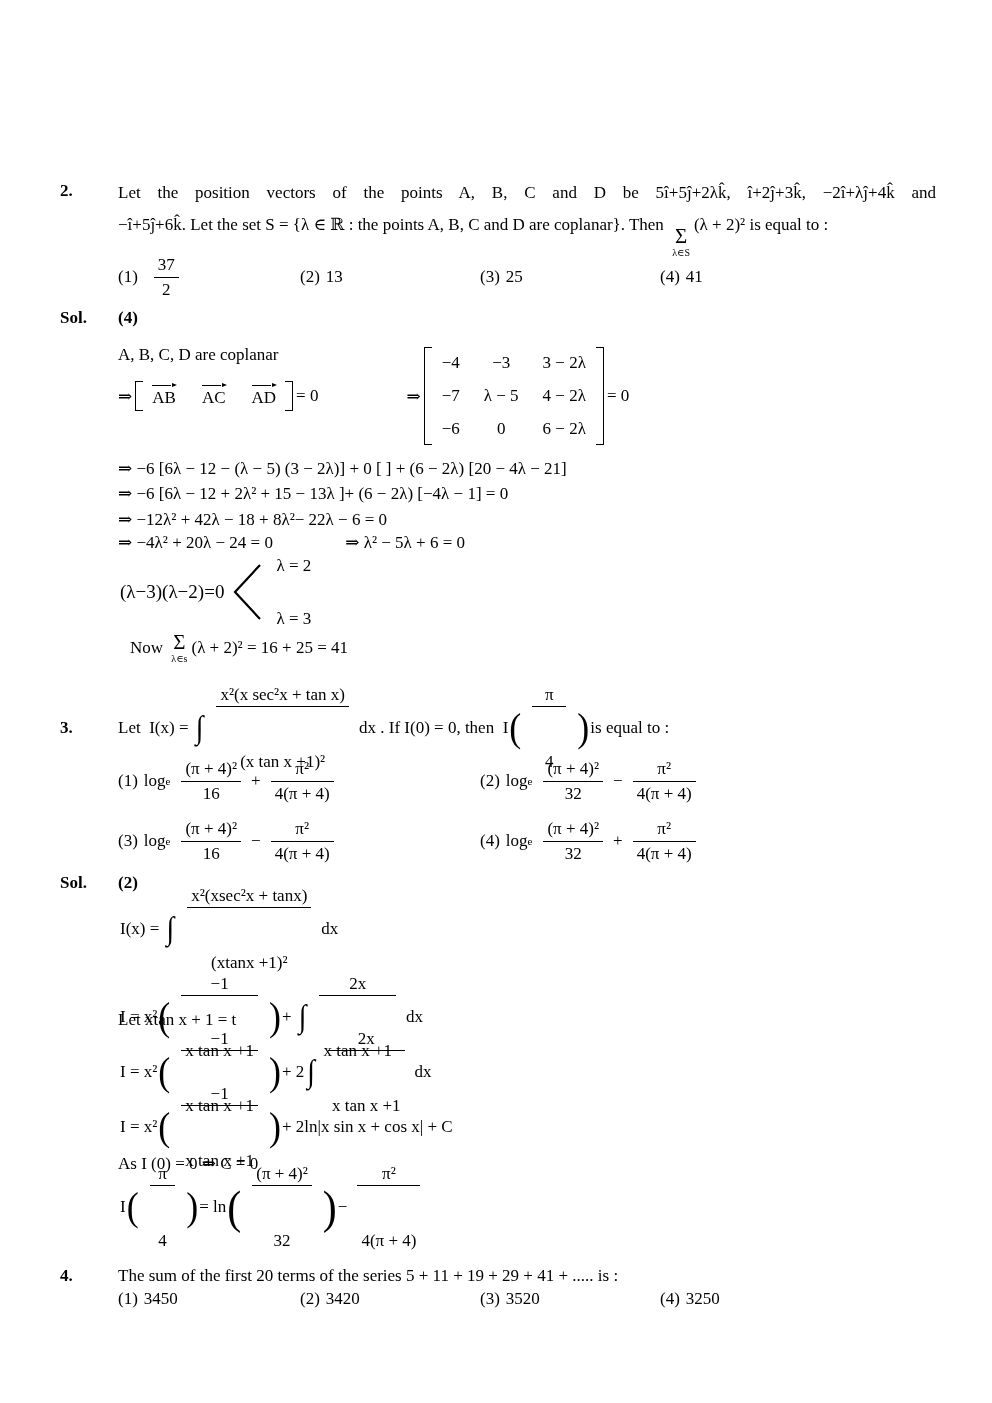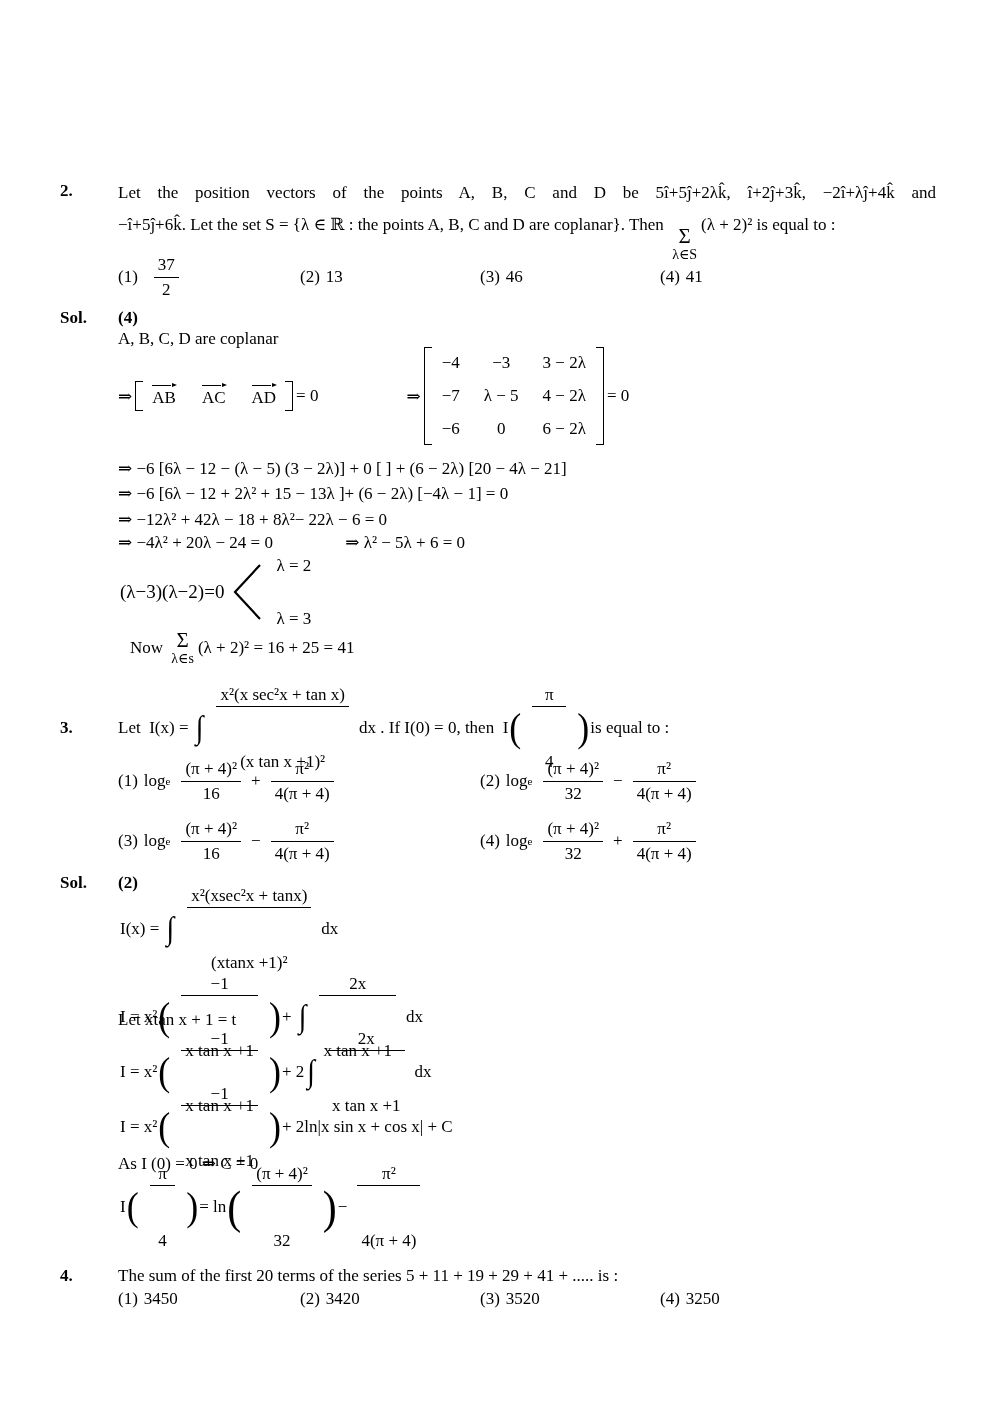--- a/index.html
+++ b/index.html
@@ -19,21 +19,21 @@
   .frac{display:inline-block;vertical-align:middle;text-align:center;margin:0 10px;line-height:1.25;}
   .frac .num{display:block;padding:0 4px 1px;border-bottom:1.2px solid #000;}
   .frac .den{display:block;padding:1px 4px 0;}
   
   .bp{display:inline-block;font-size:36px;line-height:0;vertical-align:middle;transform:scaleY(1.12);margin:0 1px;font-weight:400;}
   .bp.tall{font-size:42px;}
   .intg{display:inline-block;font-size:28px;line-height:0;vertical-align:middle;transform:scaleY(1.15);margin:0 3px;}
   
   .sumstk{display:inline-flex;flex-direction:column;align-items:center;line-height:1;vertical-align:-13px;margin:0 4px;}
   .sumstk .sig{font-size:21px;}
-  .sumstk .lim{font-size:14px;margin-top:1px;}
+  .sumstk .lim{font-size:10px;margin-top:1px;}
   
   .brk{display:inline-flex;align-items:stretch;vertical-align:middle;margin:0 3px;}
   .brk-l{width:7px;border-left:1.6px solid #000;border-top:1.6px solid #000;border-bottom:1.6px solid #000;}
   .brk-r{width:7px;border-right:1.6px solid #000;border-top:1.6px solid #000;border-bottom:1.6px solid #000;}
   .brk-c{display:inline-flex;align-items:center;padding:3px 6px;gap:20px;}
   
   .vec{position:relative;display:inline-block;margin:0 2px;padding:4px 1px 0;}
   .vec::before{content:"";position:absolute;top:1px;left:1px;right:6px;border-top:1.2px solid #000;}
   .vec::after{content:"";position:absolute;top:-1px;right:0;width:0;height:0;
               border-left:5px solid #000;border-top:2.5px solid transparent;border-bottom:2.5px solid transparent;}
@@ -91,32 +91,32 @@
         <span class="num">37</span>
         <span class="den">2</span>
       </span>
     </div>
     <div class="opt">
       <span class="olabel">(2)</span>
       <span>13</span>
     </div>
     <div class="opt">
       <span class="olabel">(3)</span>
-      <span>46</span>
+      <span>25</span>
     </div>
     <div class="opt">
       <span class="olabel">(4)</span>
       <span>41</span>
     </div>
   </div>
 
   <span class="sol-label" style="top:308px;">Sol.</span>
   <span class="sol-answer" style="top:308px;">(4)</span>
 
-  <div class="abs" style="top:329px;">A, B, C, D are coplanar</div>
+  <div class="abs" style="top:345px;">A, B, C, D are coplanar</div>
 
   <div class="abs mathline" style="top:350px;height:92px;">
     <span>⇒</span>
     <span class="brk">
       <span class="brk-l"></span>
       <span class="brk-c">
         <span class="vec">AB</span>
         <span class="vec">AC</span>
         <span class="vec">AD</span>
       </span>

